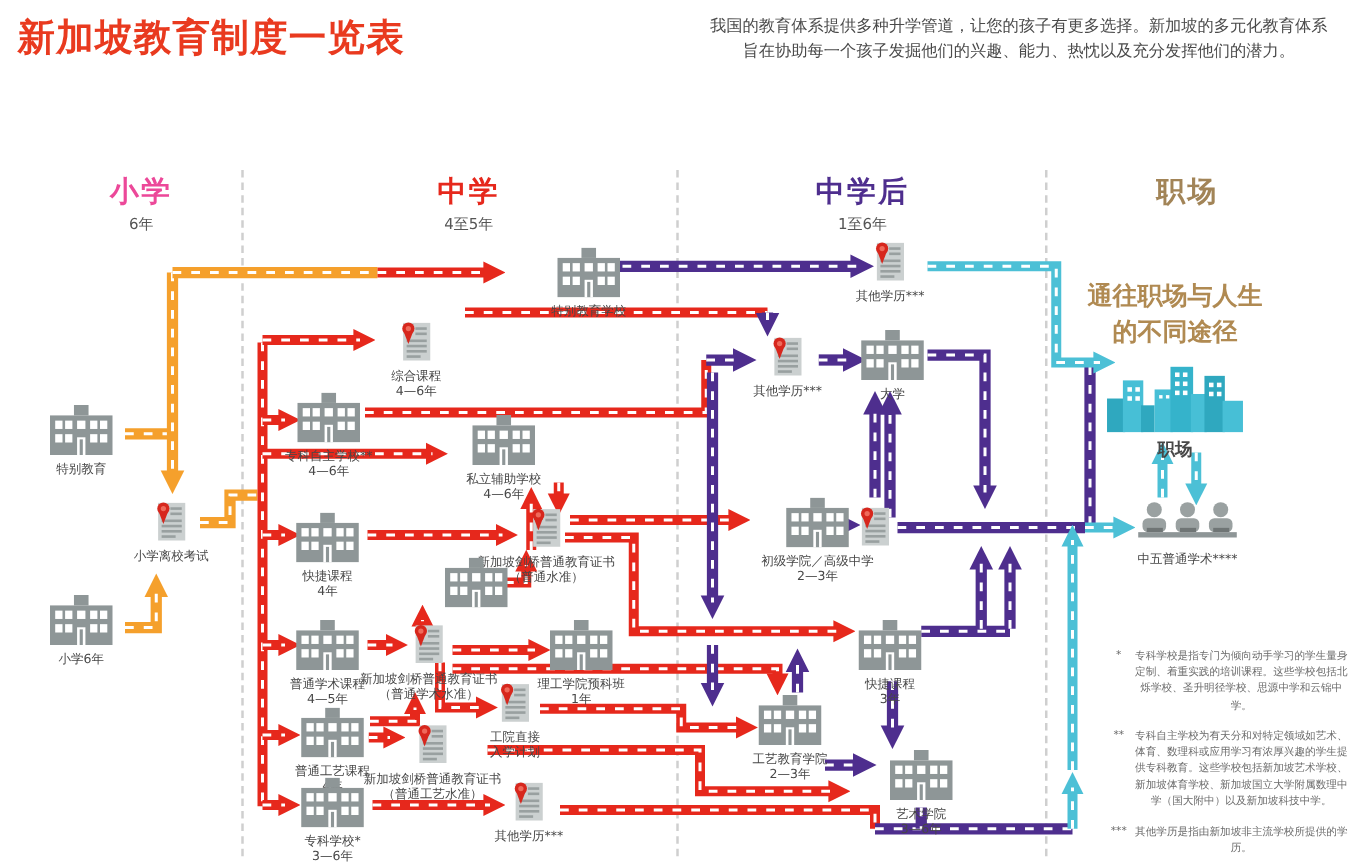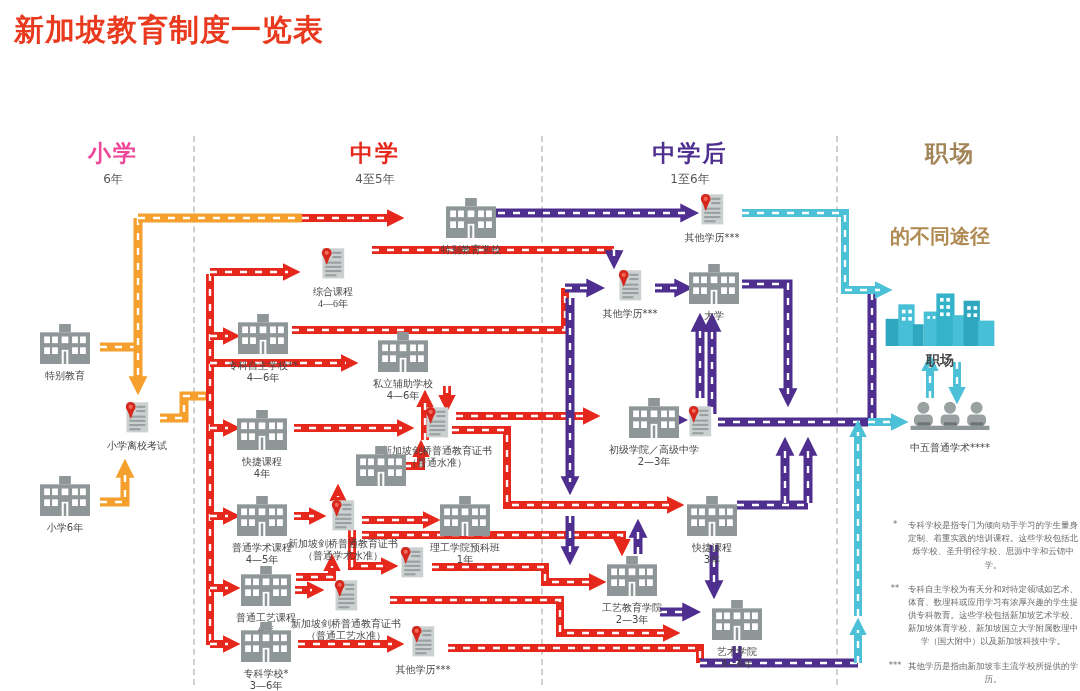--- a/index.html
+++ b/index.html
@@ -110,20 +110,21 @@
         </g>
         <rect x="8" y="26" width="15" height="4" fill="#6F7575"></rect>
         <rect x="39" y="26" width="15" height="4" fill="#6F7575"></rect>
         <rect x="70" y="26" width="15" height="4" fill="#6F7575"></rect>
         <rect x="0" y="30" width="92" height="5" fill="#8E9697"></rect>
       </symbol>
     </defs>
   </svg>
 
   <div class="abs" id="page-title">新加坡教育制度一览表</div>
+  <div class="abs" id="intro">我国的教育体系提供多种升学管道，让您的孩子有更多选择。新加坡的多元化教育体系旨在协助每一个孩子发掘他们的兴趣、能力、热忱以及充分发挥他们的潜力。</div>
 
   <div class="sep" style="left:193px"></div>
   <div class="sep" style="left:541px"></div>
   <div class="sep" style="left:836px"></div>
 
   <div id="columns">
       <div class="col-head" style="left: 113px; top: 138px;">
         <div class="cl" style="color: #ec4899;">小学</div>
         <div class="cs">6年</div>
       </div>
@@ -134,20 +135,21 @@
       <div class="col-head" style="left: 690px; top: 138px;">
         <div class="cl" style="color: rgb(78, 46, 142);">中学后</div>
         <div class="cs">1至6年</div>
       </div>
       <div class="col-head" style="left: 950px; top: 138px;">
         <div class="cl" style="color: rgb(162, 132, 87);">职场</div>
       </div>
     </div>
 
   <div class="abs" id="pathways-note">
+    <div>通往职场与人生</div>
     <div>的不同途径</div>
   </div>
 
   <svg id="arrows" width="1080" height="691">
     <defs>
       <marker id="mo" viewBox="0 0 10 10" refX="3" refY="5" markerWidth="2.1" markerHeight="2.3" orient="auto">
           <path d="M0 0 L10 5 L0 10 Z" fill="#F5A02C"></path>
         </marker>
       <marker id="mr" viewBox="0 0 10 10" refX="3" refY="5" markerWidth="2.2" markerHeight="2.5" orient="auto">
           <path d="M0 0 L10 5 L0 10 Z" fill="#E6281C"></path>
@@ -297,21 +299,21 @@
       <div class="node" style="left: -10px; top: 476px;"><svg class="ic ic-school">
           <use href="#sym-school"></use>
         </svg><div class="lab">
           <div>小学6年</div>
         </div></div>
       <div class="node" style="left: 396px; top: 198px;"><svg class="ic ic-school">
           <use href="#sym-school"></use>
         </svg><div class="lab">
           <div>特别教育学校</div>
         </div></div>
-      <div class="node" style="left: 258px; top: 246px; font-family: Liberation Serif, serif;"><svg class="ic ic-certificate">
+      <div class="node" style="left: 258px; top: 256px;"><svg class="ic ic-certificate">
           <use href="#sym-certificate"></use>
         </svg><div class="lab">
           <div>综合课程</div>
           <div>4—6年</div>
         </div></div>
       <div class="node" style="left: 188px; top: 314px;"><svg class="ic ic-school">
           <use href="#sym-school"></use>
         </svg><div class="lab">
           <div>专科自主学校**</div>
           <div>4—6年</div>
@@ -350,21 +352,24 @@
           <div>（普通学术水准）</div>
         </div></div>
       <div class="node" style="left: 390px; top: 496px;"><svg class="ic ic-school">
           <use href="#sym-school"></use>
         </svg><div class="lab">
           <div>理工学院预科班</div>
           <div>1年</div>
         </div></div>
       <div class="node" style="left: 337px; top: 545px;"><svg class="ic ic-certificate">
           <use href="#sym-certificate"></use>
-        </svg></div>
+        </svg><div class="lab">
+          <div>工院直接</div>
+          <div>入学计划</div>
+        </div></div>
       <div class="node" style="left: 191px; top: 566px;"><svg class="ic ic-school">
           <use href="#sym-school"></use>
         </svg><div class="lab">
           <div>普通工艺课程</div>
           <div>4年</div>
         </div></div>
       <div class="node" style="left: 271px; top: 578px;"><svg class="ic ic-certificate">
           <use href="#sym-certificate"></use>
         </svg><div class="lab">
           <div>新加坡剑桥普通教育证书</div>

